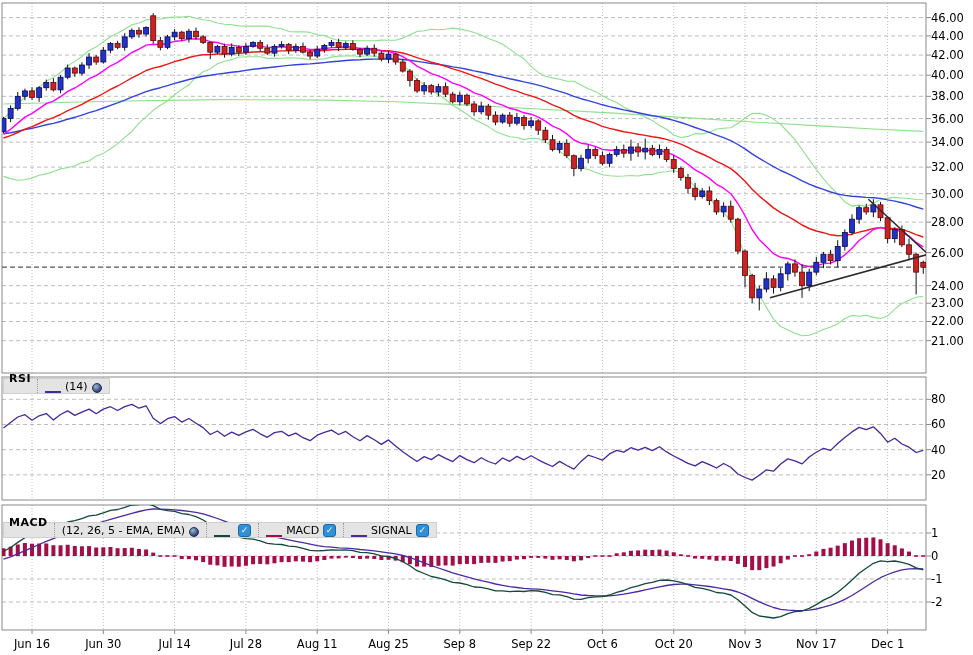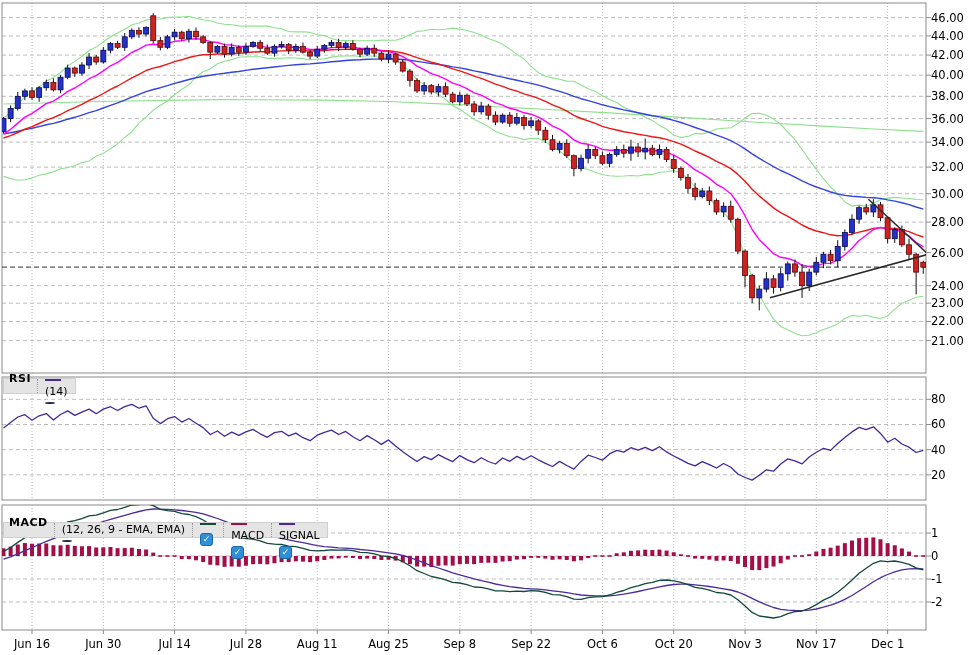--- a/index.html
+++ b/index.html
@@ -3,22 +3,22 @@
 <meta charset="utf-8">
 <style>
   html,body{margin:0;padding:0;background:#ffffff;}
   #chart-root{position:relative;width:973px;height:655px;background:#fff;
     font-family:"DejaVu Sans","Liberation Sans",sans-serif;overflow:hidden;}
   #chart-svg{position:absolute;left:0;top:0;}
   .panel-header{position:absolute;height:16px;display:flex;align-items:center;
     background:#e4e4e4;border:1px solid #cfcfcf;box-sizing:border-box;
     font-size:11px;color:#000;white-space:nowrap;}
   .ph-title{font-weight:bold;padding:0 6px 16px 5px;letter-spacing:0.5px;}
-  .ph-chip,.legend-item{display:flex;align-items:flex-start;gap:4px;padding:0 7px;
-    border-left:1px dotted #999;height:100%;flex-direction:column;}
+  .ph-chip,.legend-item{display:flex;align-items:flex-end;gap:4px;padding:0 7px;
+    border-left:1px dotted #999;height:100%;}
   .ph-text{font-size:11px;}
   .line-sample{display:inline-block;width:16px;height:0;border-top:2px solid #000;}
   .gear{display:inline-block;width:10px;height:10px;border-radius:50%;
     background:radial-gradient(circle at 35% 30%,#9db8d8,#2a3d6b 75%);
     border:1px solid #1d2c50;box-sizing:border-box;}
   .check{display:inline-block;width:11px;height:11px;border-radius:3px;
     background:#2f8fd8;color:#fff;font-size:9px;font-weight:bold;line-height:11px;
     text-align:center;border:1px solid #1b6aa8;box-sizing:content-box;}
 </style>
 </head>
@@ -599,21 +599,21 @@
     <span class="ph-chip">
       <span class="line-sample" id="rsi-sample" style="border-top-color: rgb(67, 41, 154);"></span>
       <span class="ph-text">(14)</span>
       <span class="gear"></span>
     </span>
   </div>
 
   <div class="panel-header" id="macd-header" style="left:3px;top:522px;">
     <span class="ph-title">MACD</span>
     <span class="ph-chip">
-      <span class="ph-text">(12, 26, 9 - EMA, EMA)</span>
+      <span class="ph-text">(12, 26, 5 - EMA, EMA)</span>
       <span class="gear"></span>
     </span>
     <span class="legend-item">
       <span class="line-sample" id="macd-sample-0" style="border-top-color: rgb(18, 73, 60);"></span>
       <span class="ph-text"></span>
       <span class="check" id="check-0" style="background: rgb(47, 143, 216);">✓</span>
     </span>
     <span class="legend-item">
       <span class="line-sample" id="macd-sample-1" style="border-top-color: rgb(163, 13, 72);"></span>
       <span class="ph-text">MACD</span>

